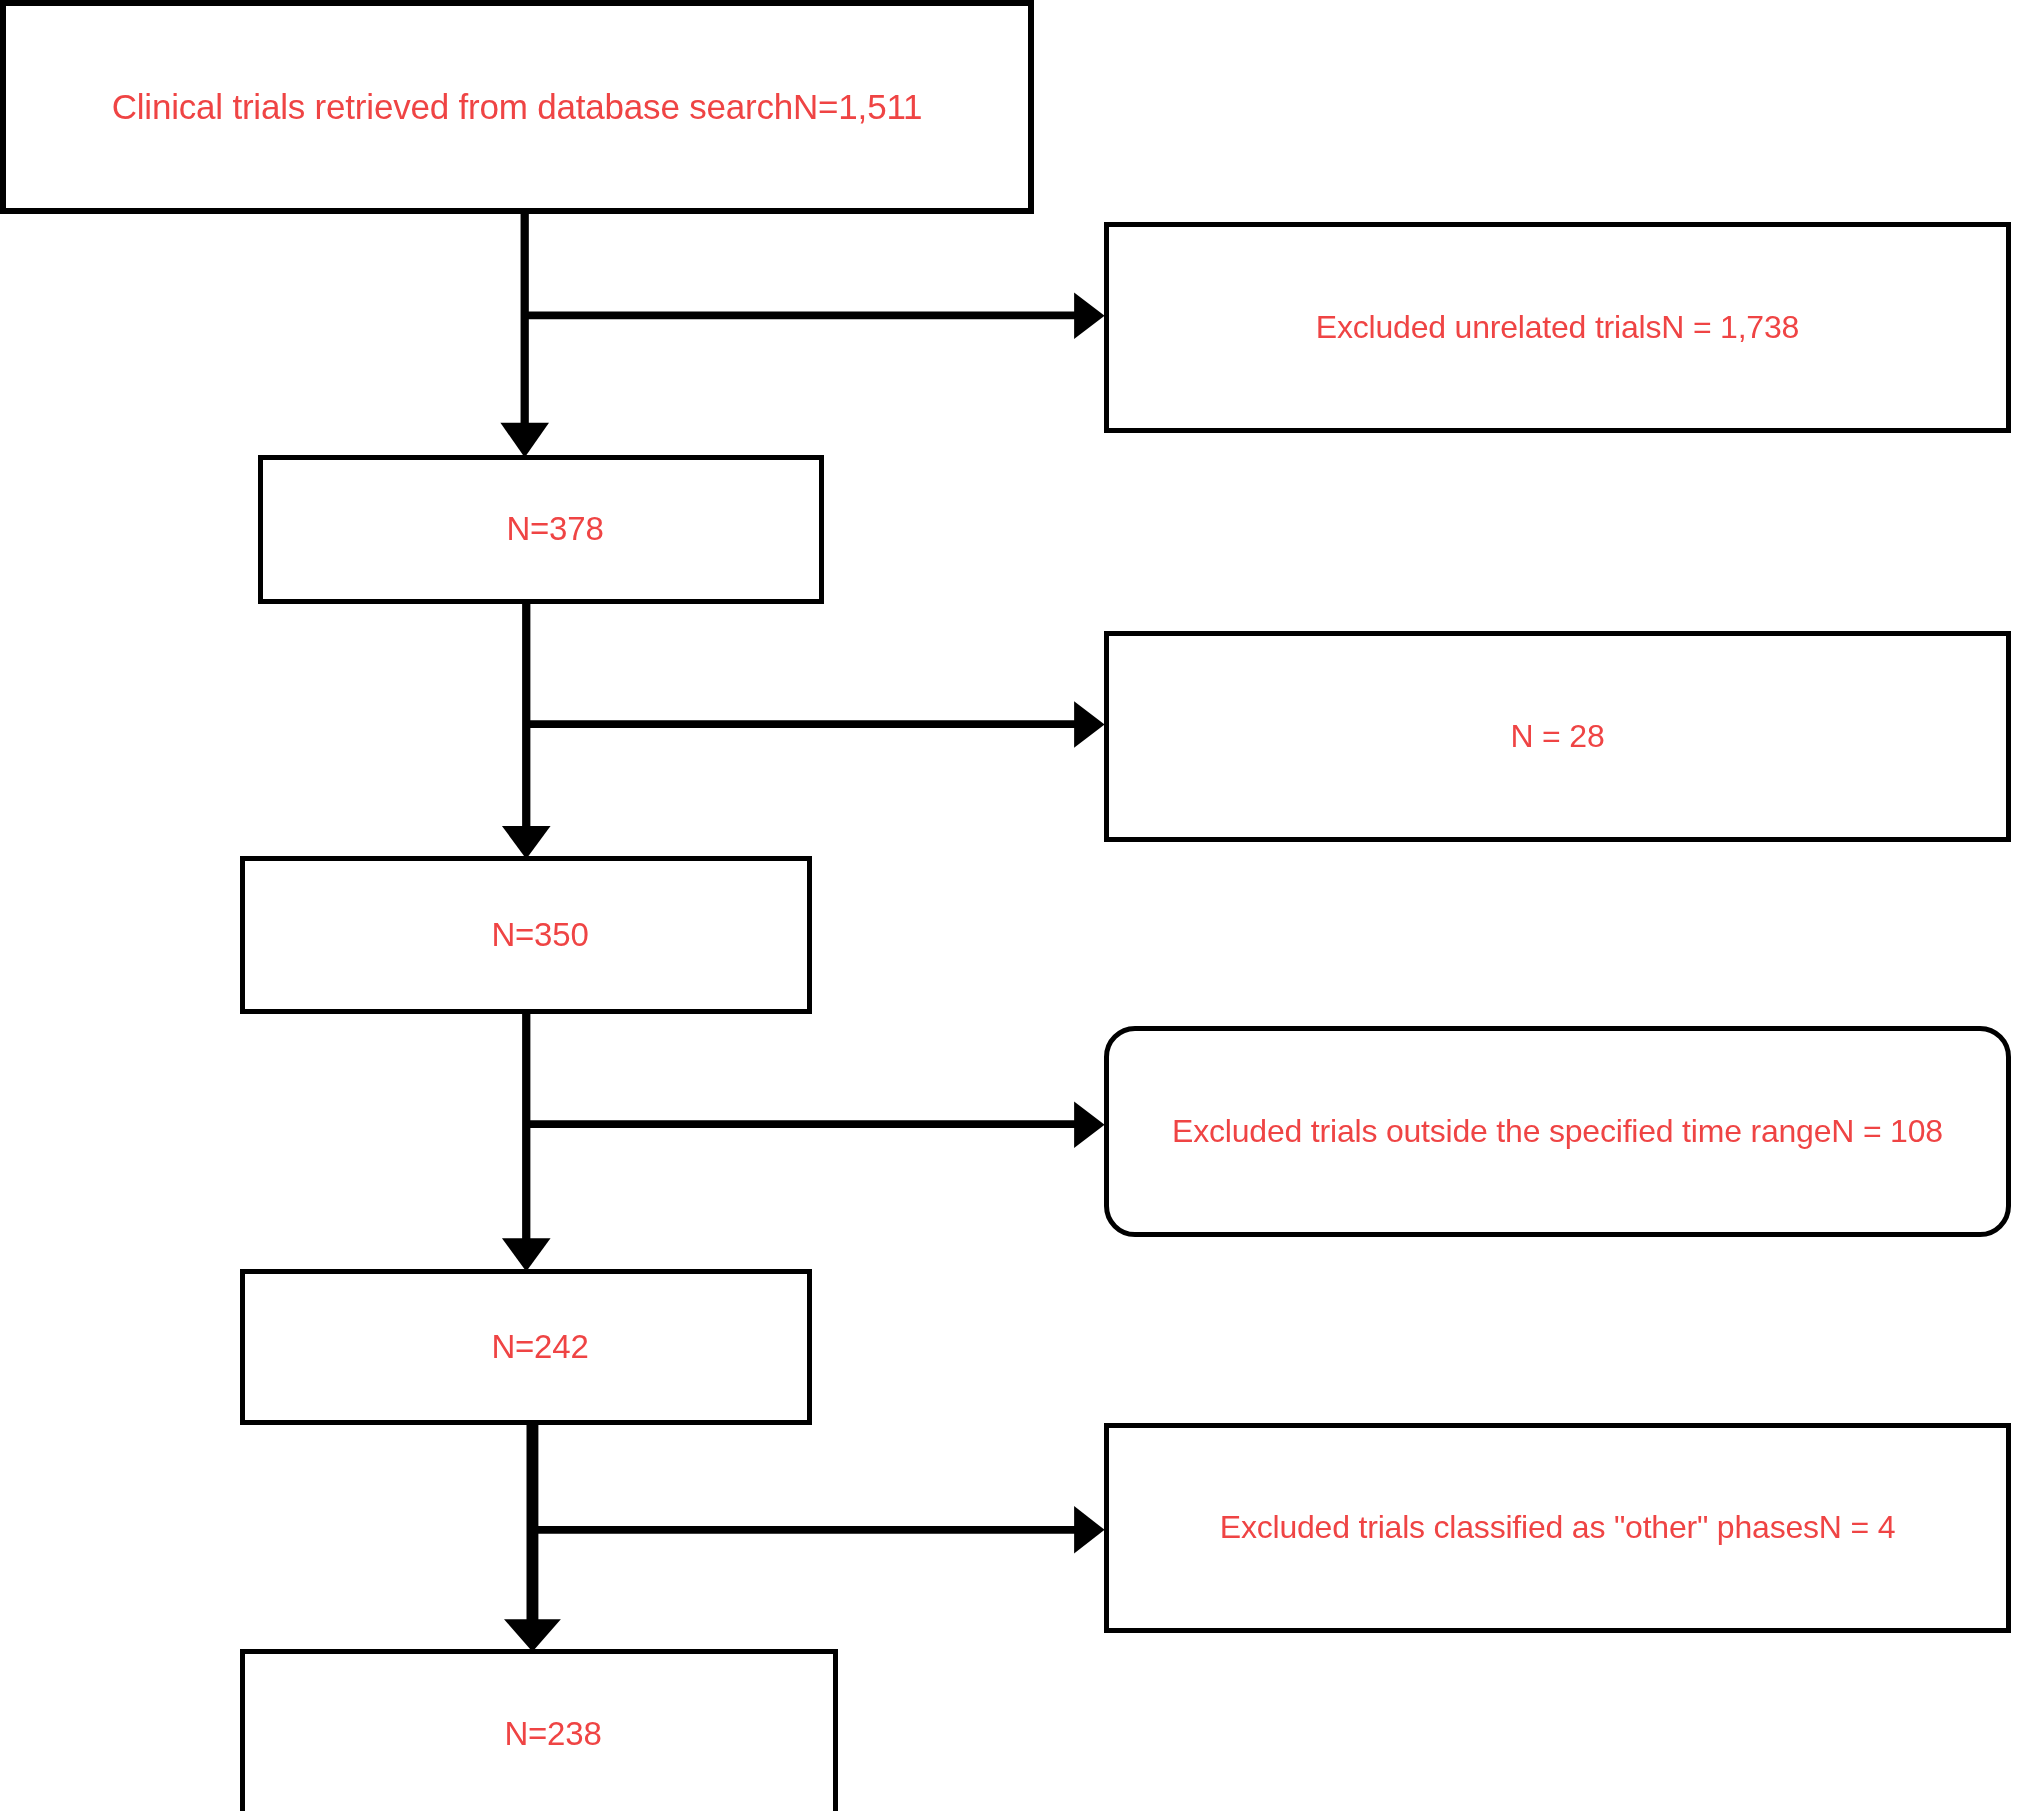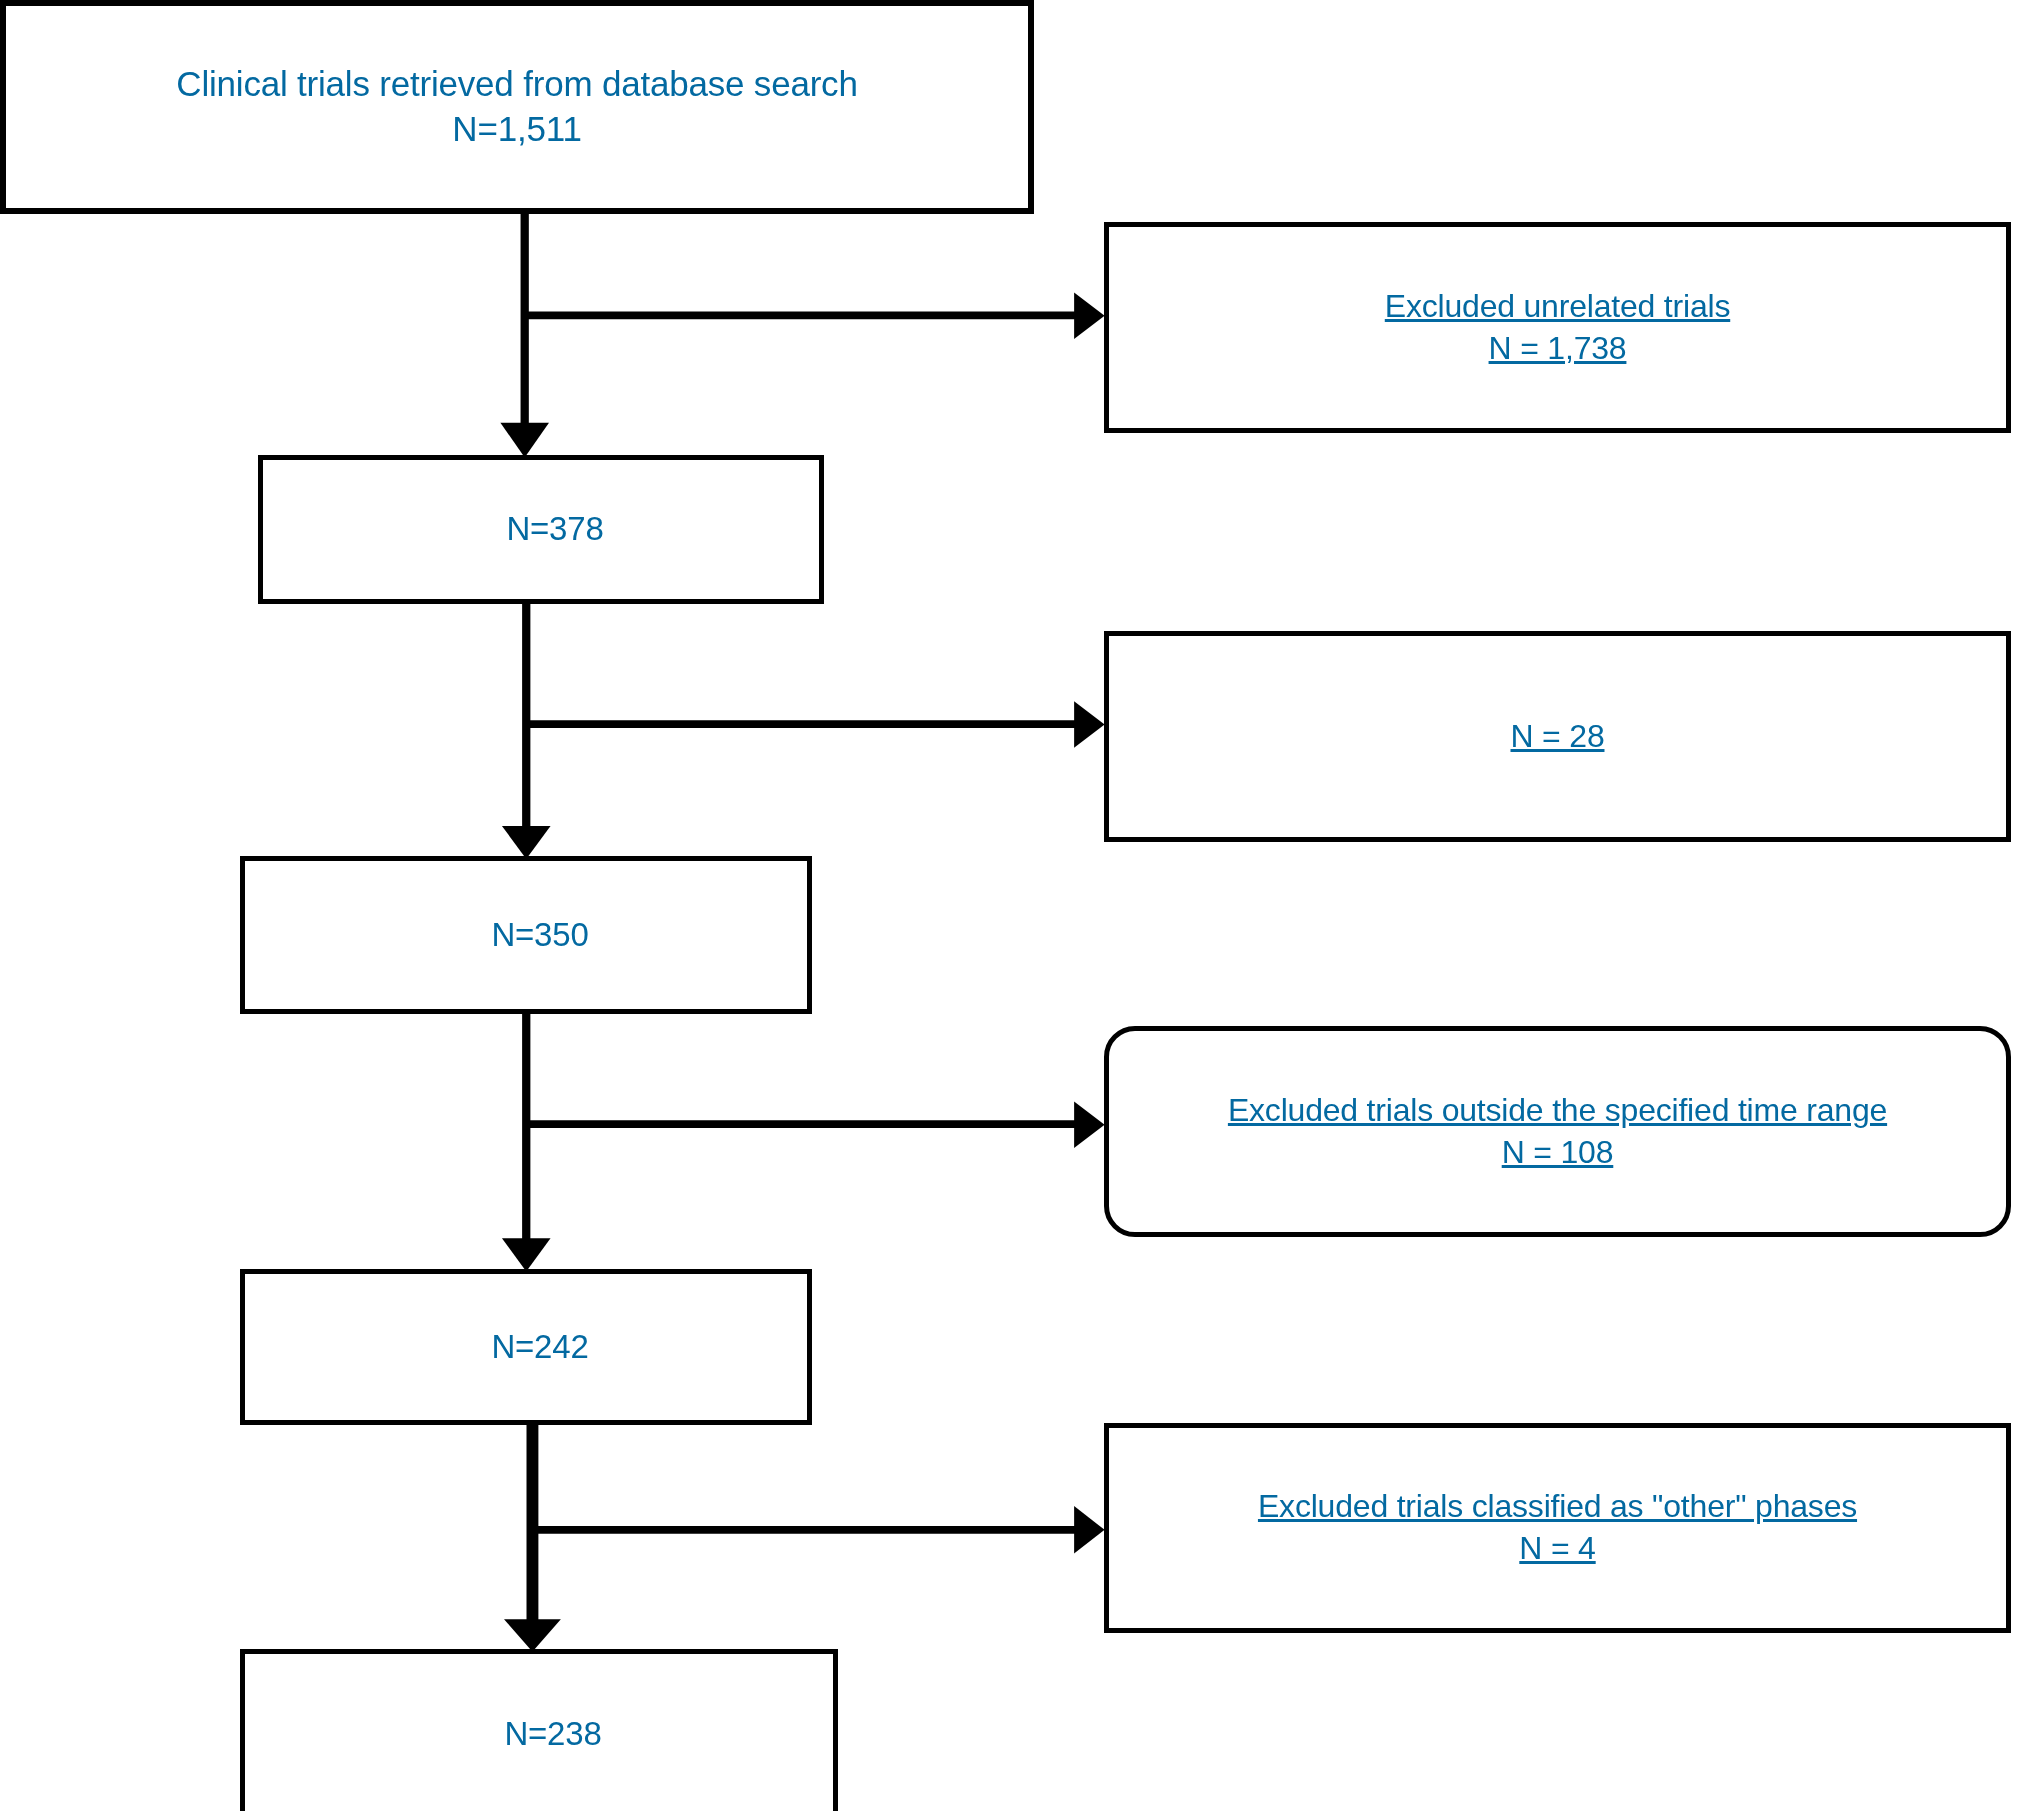--- a/index.html
+++ b/index.html
@@ -22,26 +22,26 @@
     width: 2035px;
     height: 1811px;
     display: block;
   }
   .node-box {
     position: absolute;
     box-sizing: border-box;
     border: 5.7px solid #000000;
     background: #ffffff;
     display: flex;
-    flex-direction: column;
+    flex-direction: row;
     align-items: center;
     justify-content: center;
     text-align: center;
     line-height: 1.30;
-    color: #0369a1;
+    color: #ef4444;
     font-size: 32px;
     font-stretch: condensed;
     letter-spacing: -0.2px;
   }
   .node-box .line {
     display: block;
     white-space: nowrap;
   }
   
   #node-retrieved { left: 0px;    top: 0px;    width: 1034px; height: 214px; border-width: 6.2px; }
@@ -52,21 +52,21 @@
 
   
   #node-excl-unrelated  { left: 1104px; top: 222px;  width: 907px; height: 211px; }
   #node-excl-obs        { left: 1104px; top: 631px; width: 907px; height: 211px; }
   #node-excl-time       { left: 1104px; top: 1026px; width: 907px; height: 211px; border-radius: 31px; }
   #node-excl-other      { left: 1104px; top: 1423px; width: 907px; height: 210px; }
 
   #node-retrieved { font-size: 35px; }
   #node-retrieved .line { line-height: 1.28; }
   .node-box.count-only { font-size: 33px; padding-left: 28px; }
-  .node-box.excl { font-size: 32px; text-decoration: underline; }
+  .node-box.excl { font-size: 32px; }
 </style>
 </head>
 <body>
 
 <div id="flow-root">
 
   <svg id="flow-svg" viewBox="0 0 3937 3504" xmlns="http://www.w3.org/2000/svg" aria-hidden="true">
 
     <g>
       <line x1="1015" y1="412" x2="1015" y2="820" stroke="#000" stroke-width="16"></line>

